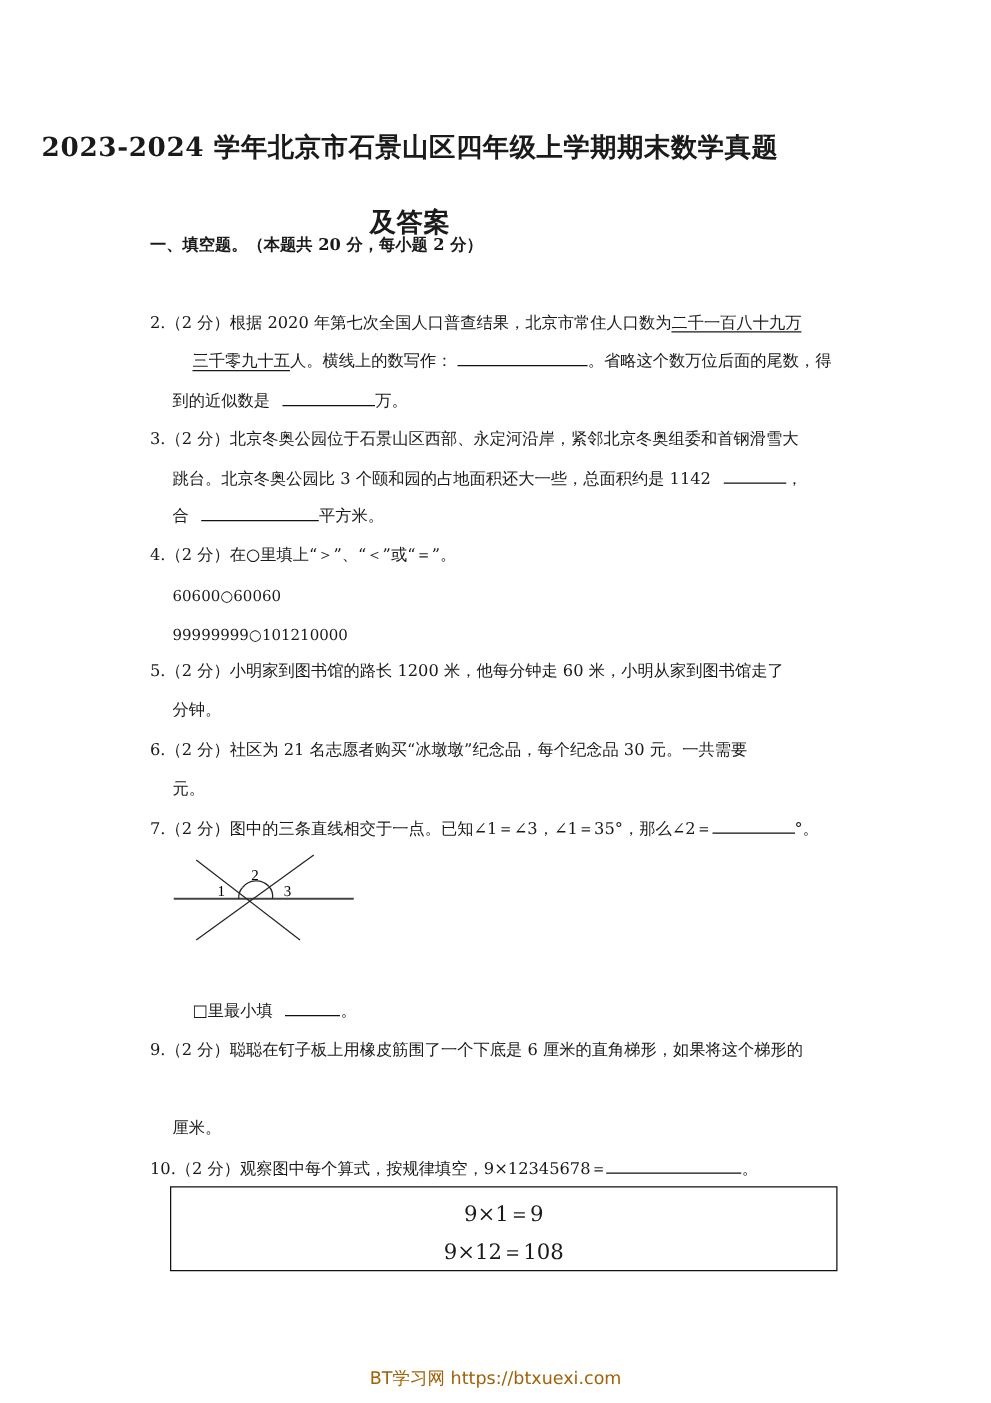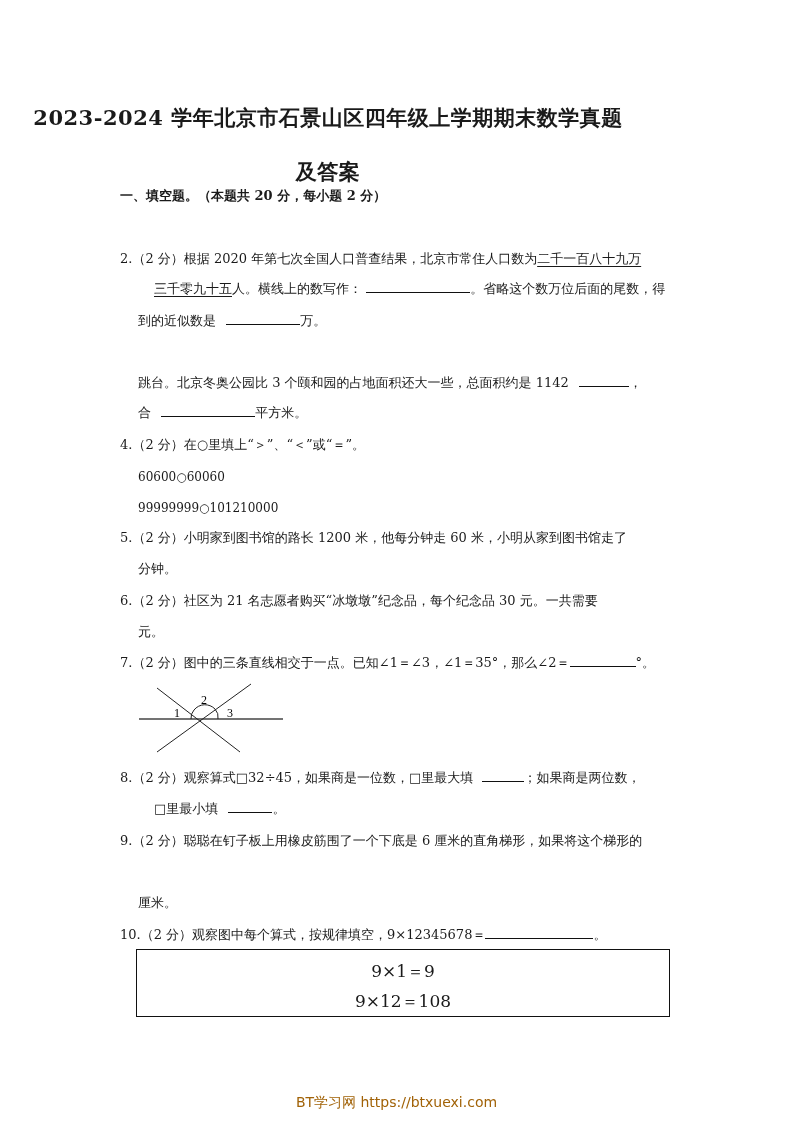--- a/index.html
+++ b/index.html
@@ -2,21 +2,21 @@
 <html><head>
 <meta charset="utf-8">
 <style>
   html, body { margin: 0; padding: 0; background: #ffffff; }
   body { width: 793px; height: 1122px; position: relative; overflow: hidden;
          font-family: "DejaVu Serif", "Liberation Serif", serif; color: #1a1a1a; }
   .page { position: absolute; left: 0; top: 0; width: 793px; height: 1122px; }
   .title { position: absolute; left: 0; width: 656px; text-align: center;
            font-weight: bold; font-size: 21px; letter-spacing: 0.5px; }
   .title.l1 { top: 104px; }
-  .title.l2 { top: 158px; font-family: Liberation Serif, serif; }
+  .title.l2 { top: 164px; font-family: Liberation Serif, serif; }
   .section { position: absolute; left: 120px; top: 187px; font-size: 13px; font-weight: bold; }
   .line { position: absolute; font-size: 13px; white-space: nowrap; line-height: 18px; }
   .blank { display: inline-block; border-bottom: 1px solid #111; height: 12px; vertical-align: baseline; }
   .ul { text-decoration: underline; text-underline-offset: 3px; }
   .box { position: absolute; left: 136px; top: 949px; width: 532px; height: 66px;
          border: 1px solid #111; }
   .box .eq { position: absolute; left: 0; width: 100%; text-align: center; font-size: 17px; }
   .footer { position: absolute; left: 0; width: 793px; top: 1071px; text-align: center;
             font-family: "DejaVu Sans", "Liberation Sans", sans-serif; font-size: 14px; color: #a16207; margin-top: 23px; }
   .fig { position: absolute; left: 130px; top: 680px; }
@@ -37,20 +37,23 @@
   </div>
   <div class="line" style="left:138px; top:280px;margin-left:16px;">
     <span class="ul">三千零九十五</span><span>人。横线上的数写作：</span>
     <span class="blank" style="width:104px;"></span><span>。省略这个数万位后面的尾数，得</span>
   </div>
   <div class="line" style="left:138px; top:312px;">
     <span>到的近似数是</span>
     <span class="blank" style="width:74px; margin-left:6px;"></span><span>万。</span>
   </div>
 
+  <div class="line" style="left:120px; top:343px;">
+    <span>3.（2 分）北京冬奥公园位于石景山区西部、永定河沿岸，紧邻北京冬奥组委和首钢滑雪大</span>
+  </div>
   <div class="line" style="left:138px; top:374px;">
     <span>跳台。北京冬奥公园比 3 个颐和园的占地面积还大一些，总面积约是 1142</span>
     <span class="blank" style="width:50px; margin-left:6px;"></span><span>，</span>
   </div>
   <div class="line" style="left:138px; top:404px;">
     <span>合</span>
     <span class="blank" style="width:94px; margin-left:6px;"></span><span>平方米。</span>
   </div>
 
   <div class="line" style="left:120px; top:436px;">
@@ -73,24 +76,20 @@
     <line x1="27" y1="8" x2="110" y2="72" stroke="#222" stroke-width="1"></line>
     <line x1="121" y1="4" x2="27" y2="72" stroke="#222" stroke-width="1"></line>
     <path d="M 61 39 A 12 12 0 0 1 64 30" fill="none" stroke="#222" stroke-width="1"></path>
     <path d="M 64 30 A 14 14 0 0 1 85 29" fill="none" stroke="#222" stroke-width="1"></path>
     <path d="M 85 29 A 12 12 0 0 1 88 39" fill="none" stroke="#222" stroke-width="1"></path>
     <text x="44" y="37" font-size="12" font-family="Liberation Serif, serif">1</text>
     <text x="71" y="24" font-size="12" font-family="Liberation Serif, serif">2</text>
     <text x="97" y="37" font-size="12" font-family="Liberation Serif, serif">3</text>
   </svg>
 
-  <div class="line" style="left:120px; top:769px;">
-    <span>8.（2 分）观察算式□32÷45，如果商是一位数，□里最大填</span>
-    <span class="blank" style="width:42px; margin-left:4px;"></span><span>；如果商是两位数，</span>
-  </div>
   <div class="line" style="left:154px; top:800px;">
     <span>□里最小填</span>
     <span class="blank" style="width:44px; margin-left:6px;"></span><span>。</span>
   </div>
 
   <div class="line" style="left:120px; top:832px;">9.（2 分）聪聪在钉子板上用橡皮筋围了一个下底是 6 厘米的直角梯形，如果将这个梯形的</div>
   <div class="line" style="left:138px; top:894px;">厘米。</div>
 
   <div class="line" style="left:120px; top:926px;">
     <span>10.（2 分）观察图中每个算式，按规律填空，9×12345678＝</span><span class="blank" style="width:108px;"></span><span>。</span>

